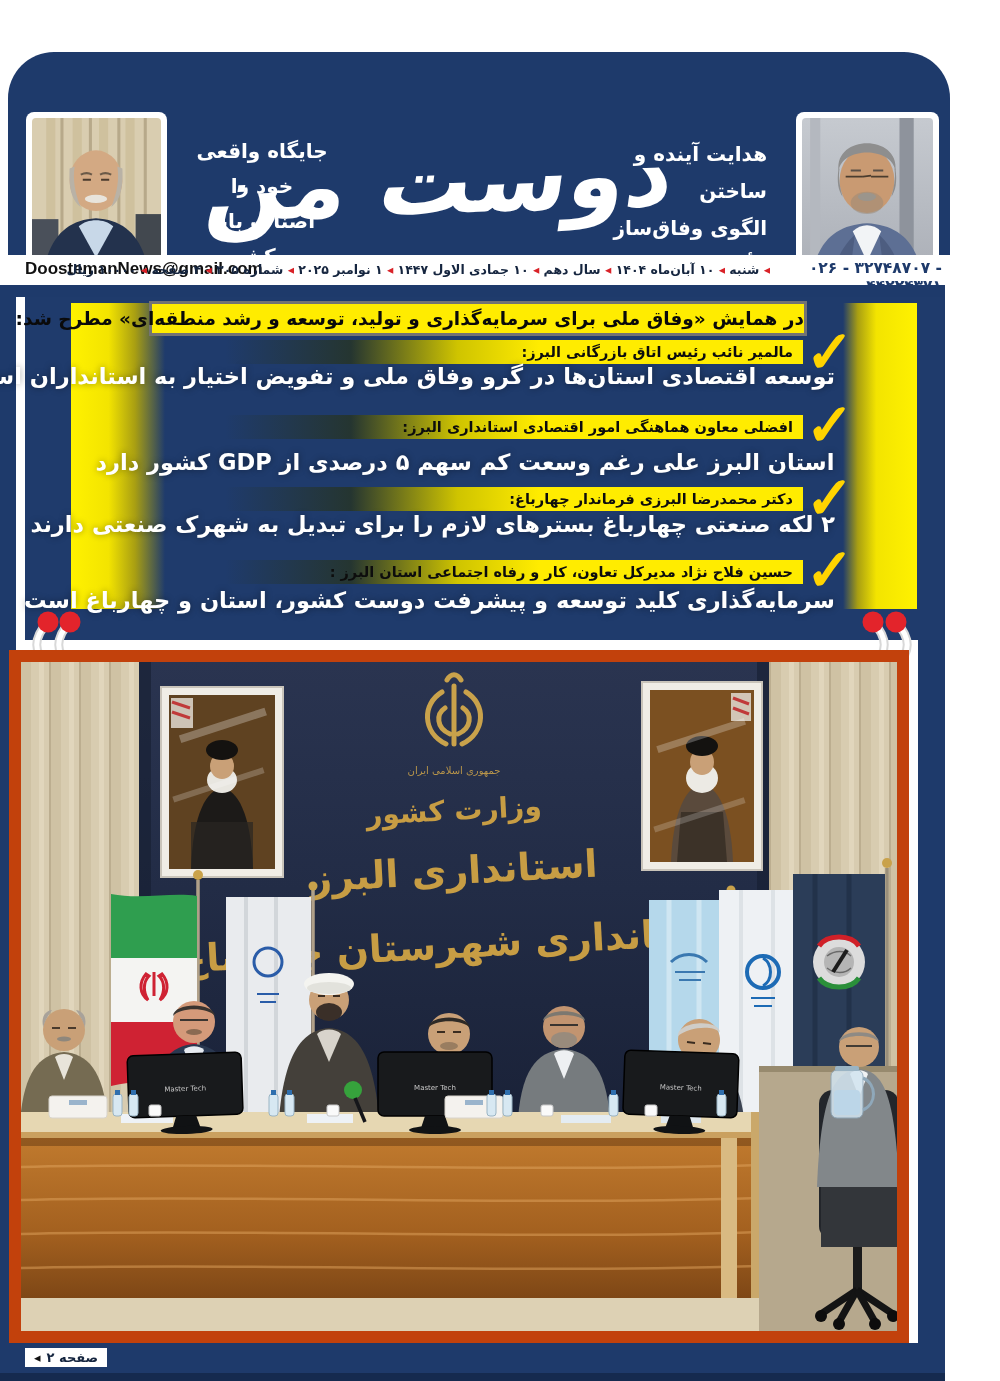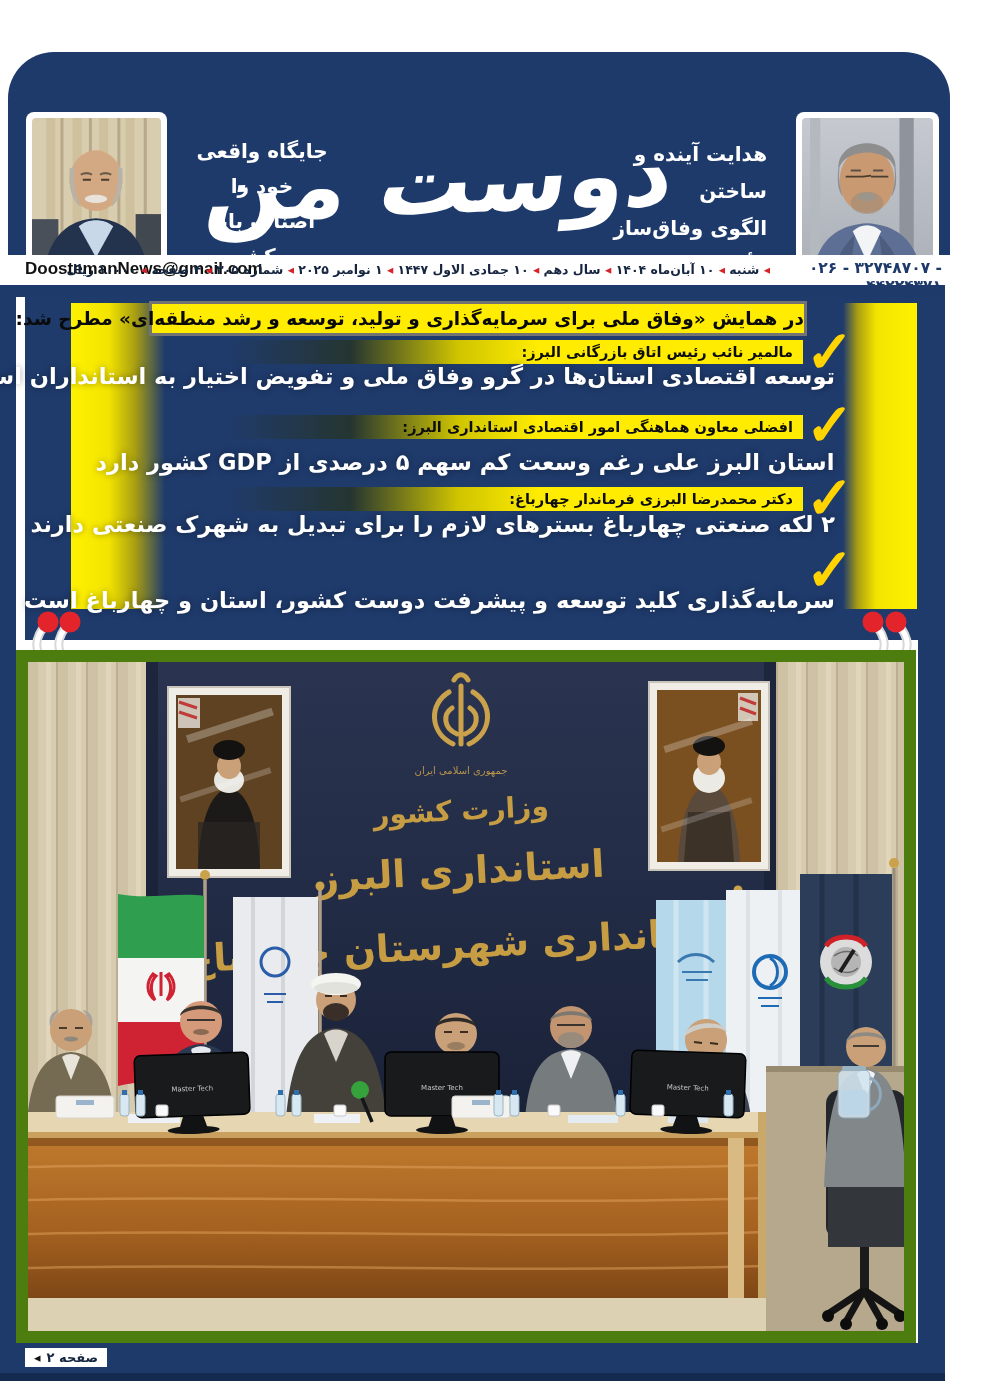--- a/index.html
+++ b/index.html
@@ -52,21 +52,21 @@
   .headline{position:absolute;left:70px;width:740px;text-align:center;color:#fff;
     font-size:22.5px;font-weight:bold;white-space:nowrap;text-shadow:0 0 7px rgba(0,0,0,.4);}
   .k1{top:43px}.h1{top:66px}.k2{top:118px}.h2{top:152px}
   .k3{top:190px}.h3{top:214px}.k4{top:263px}.h4{top:290px}
   .check{position:absolute;left:782px;width:60px;color:#ffd400;font-size:54px;font-weight:bold;
     -webkit-text-stroke:2.5px #ffd400;transform:skewX(-8deg) rotate(-6deg);line-height:54px;}
   .c1{top:28px}.c2{top:101px}.c3{top:174px}.c4{top:246px}
   
   .pins{position:absolute;left:0;top:598px;width:1000px;height:92px;pointer-events:none;}
   
-  .photo-frame{position:absolute;left:16px;top:650px;width:900px;height:693px;background:#4d7c0f;
+  .photo-frame{position:absolute;left:9px;top:650px;width:900px;height:693px;background:#c2410c;
     padding:12px;box-sizing:border-box;}
   .photo-frame svg{display:block;}
   
   .bottom-bar{position:absolute;left:0;top:1343px;width:945px;height:38px;background:#1e3a6b;}
   .bottom-dark{position:absolute;left:0;top:30px;width:945px;height:8px;background:#152a4f;}
   .page-badge{position:absolute;left:25px;top:5px;background:#fff;color:#15253f;
     font-size:13px;font-weight:bold;padding:2px 9px;display:flex;gap:6px;align-items:center;}
   .badge-arrow{color:#111;}
 </style>
 </head>
@@ -177,20 +177,21 @@
     <div class="check c1">✓</div>
 
     <div class="kicker k2" dir="rtl">افضلی معاون هماهنگی امور اقتصادی استانداری البرز:</div>
     <div class="headline h2" dir="rtl">استان البرز علی رغم وسعت کم سهم ۵ درصدی از GDP کشور دارد</div>
     <div class="check c2">✓</div>
 
     <div class="kicker k3" dir="rtl">دکتر محمدرضا البرزی فرماندار چهارباغ:</div>
     <div class="headline h3" dir="rtl">۲ لکه صنعتی چهارباغ بسترهای لازم را برای تبدیل به شهرک صنعتی دارند</div>
     <div class="check c3">✓</div>
 
+    <div class="kicker k4" dir="rtl">حسین فلاح نژاد مدیرکل تعاون، کار و رفاه اجتماعی استان البرز :</div>
     <div class="headline h4" dir="rtl">سرمایه‌گذاری کلید توسعه و پیشرفت دوست کشور، استان و چهارباغ است</div>
     <div class="check c4">✓</div>
   </div>
 
   <svg class="pins">
     <g stroke="#d8d8d8" stroke-width="9" fill="none">
       <path d="M 48 24 C 33 40 33 54 48 68"></path>
         <path d="M 70 24 C 55 40 55 54 70 68"></path>
       <path d="M 873 24 C 888 40 888 54 873 68"></path>
         <path d="M 896 24 C 911 40 911 54 896 68"></path>

